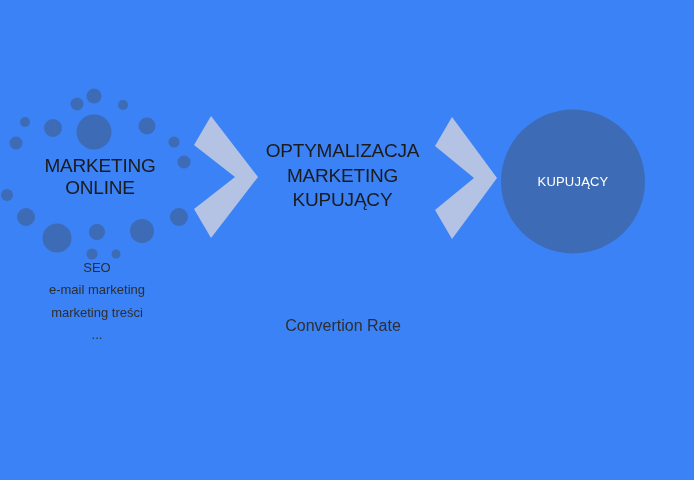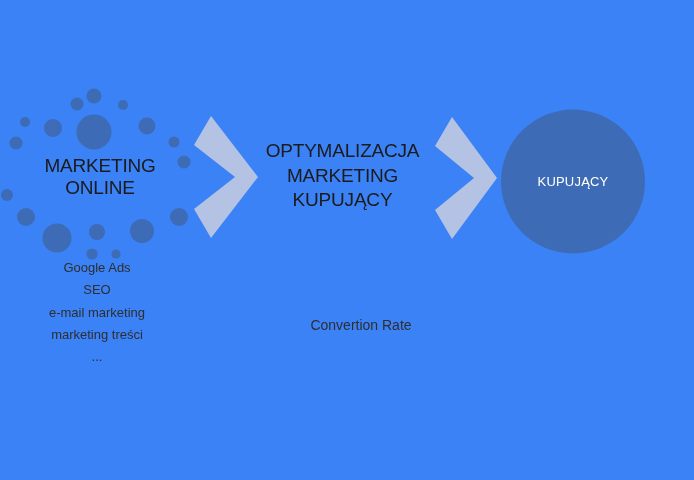--- a/index.html
+++ b/index.html
@@ -37,22 +37,22 @@
     left: 493px; top: 171px; width: 160px;
     font-size: 13px; line-height: 21px;
     color: #ffffff; letter-spacing: 0.2px;
   }
   .channel-list {
     left: 7px; top: 257px; width: 180px;
     font-size: 13px; line-height: 22.3px;
     color: var(--body-text);
   }
   .caption {
-    left: 271px; top: 317px; width: 180px;
-    font-size: 14px; line-height: 17px;
+    left: 253px; top: 317px; width: 180px;
+    font-size: 16px; line-height: 17px;
     color: var(--body-text);
   }
 </style>
 </head>
 <body>
 
 <div class="canvas">
 
   <svg class="shapes" viewBox="0 0 694 480" xmlns="http://www.w3.org/2000/svg">
     <g>
@@ -87,21 +87,20 @@
 
   <div class="txt heading process-title">
     <div>OPTYMALIZACJA</div>
     <div>MARKETING</div>
     <div>KUPUJĄCY</div>
   </div>
 
   <div class="txt result-title">KUPUJĄCY</div>
 
   <div class="txt channel-list">
-    <div>Google Ads</div>
     <div>SEO</div>
     <div>e-mail marketing</div>
     <div>marketing treści</div>
     <div>...</div>
   </div>
 
   <div class="txt caption">Convertion Rate</div>
 
 </div>
 

